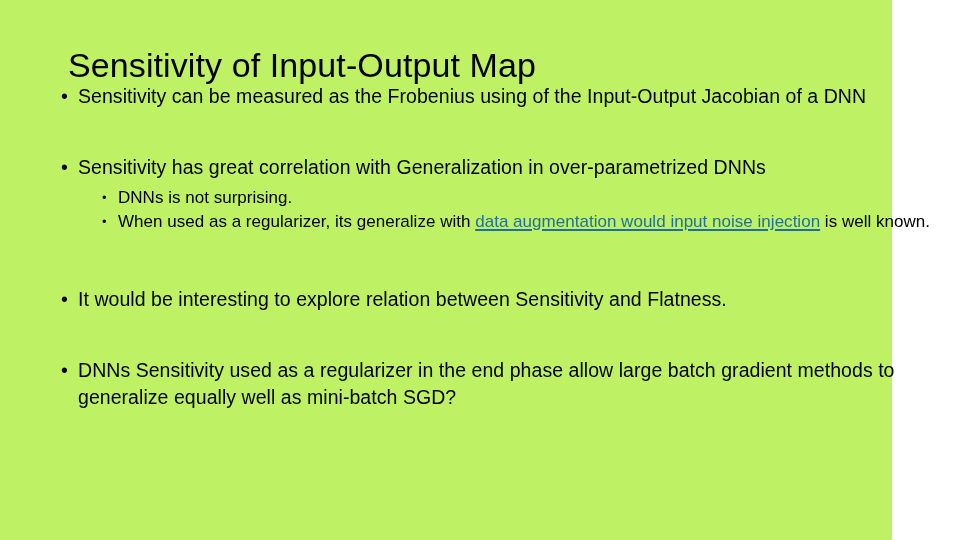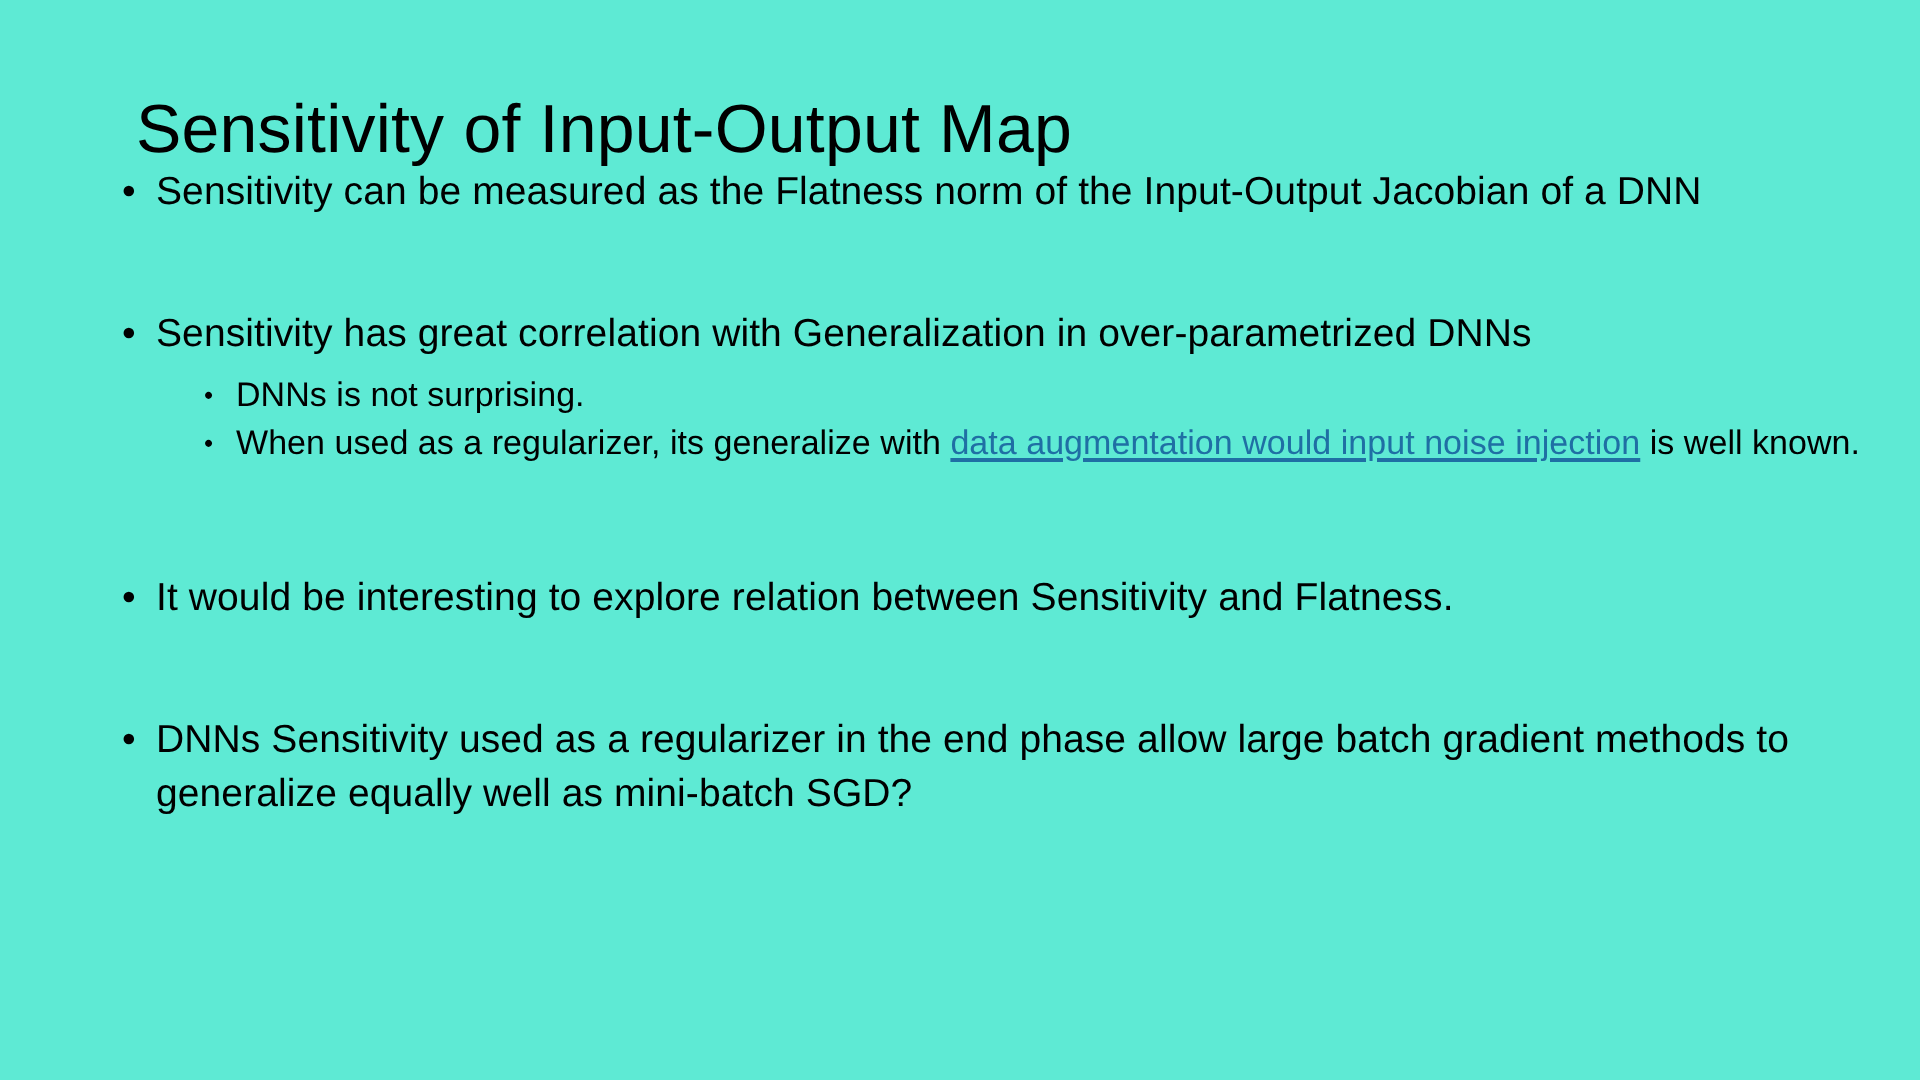--- a/index.html
+++ b/index.html
@@ -12,23 +12,23 @@
     height: 540px;
     background: #ffffff;
     font-family: "Liberation Sans", "DejaVu Sans", sans-serif;
     color: #000000;
     overflow: hidden;
     -webkit-font-smoothing: antialiased;
   }
 
   .slide {
     position: relative;
-    width: 960px;
+    width: 892px;
     height: 540px;
-    background: #5eead4;
+    background: #bef264;
     box-sizing: border-box;
   }
 
   
   .slide-title {
     position: absolute;
     left: 68px;
     top: 21px;
     width: 830px;
     font-size: 34px;
@@ -114,21 +114,21 @@
 <body>
 
 <div class="slide">
 
   <h1 class="slide-title">Sensitivity of Input-Output Map</h1>
 
   <div class="body-block">
 
     <div class="bullet lvl1">
       <span class="marker">•</span>
-      <span class="txt">Sensitivity can be measured as the Flatness norm of the Input-Output Jacobian of a DNN</span>
+      <span class="txt">Sensitivity can be measured as the Frobenius using of the Input-Output Jacobian of a DNN</span>
     </div>
 
     <div class="gap-lg"></div>
 
     <div class="bullet lvl1">
       <span class="marker">•</span>
       <span class="txt">Sensitivity has great correlation with Generalization in over-parametrized DNNs</span>
     </div>
 
     <div class="gap-sm"></div>

